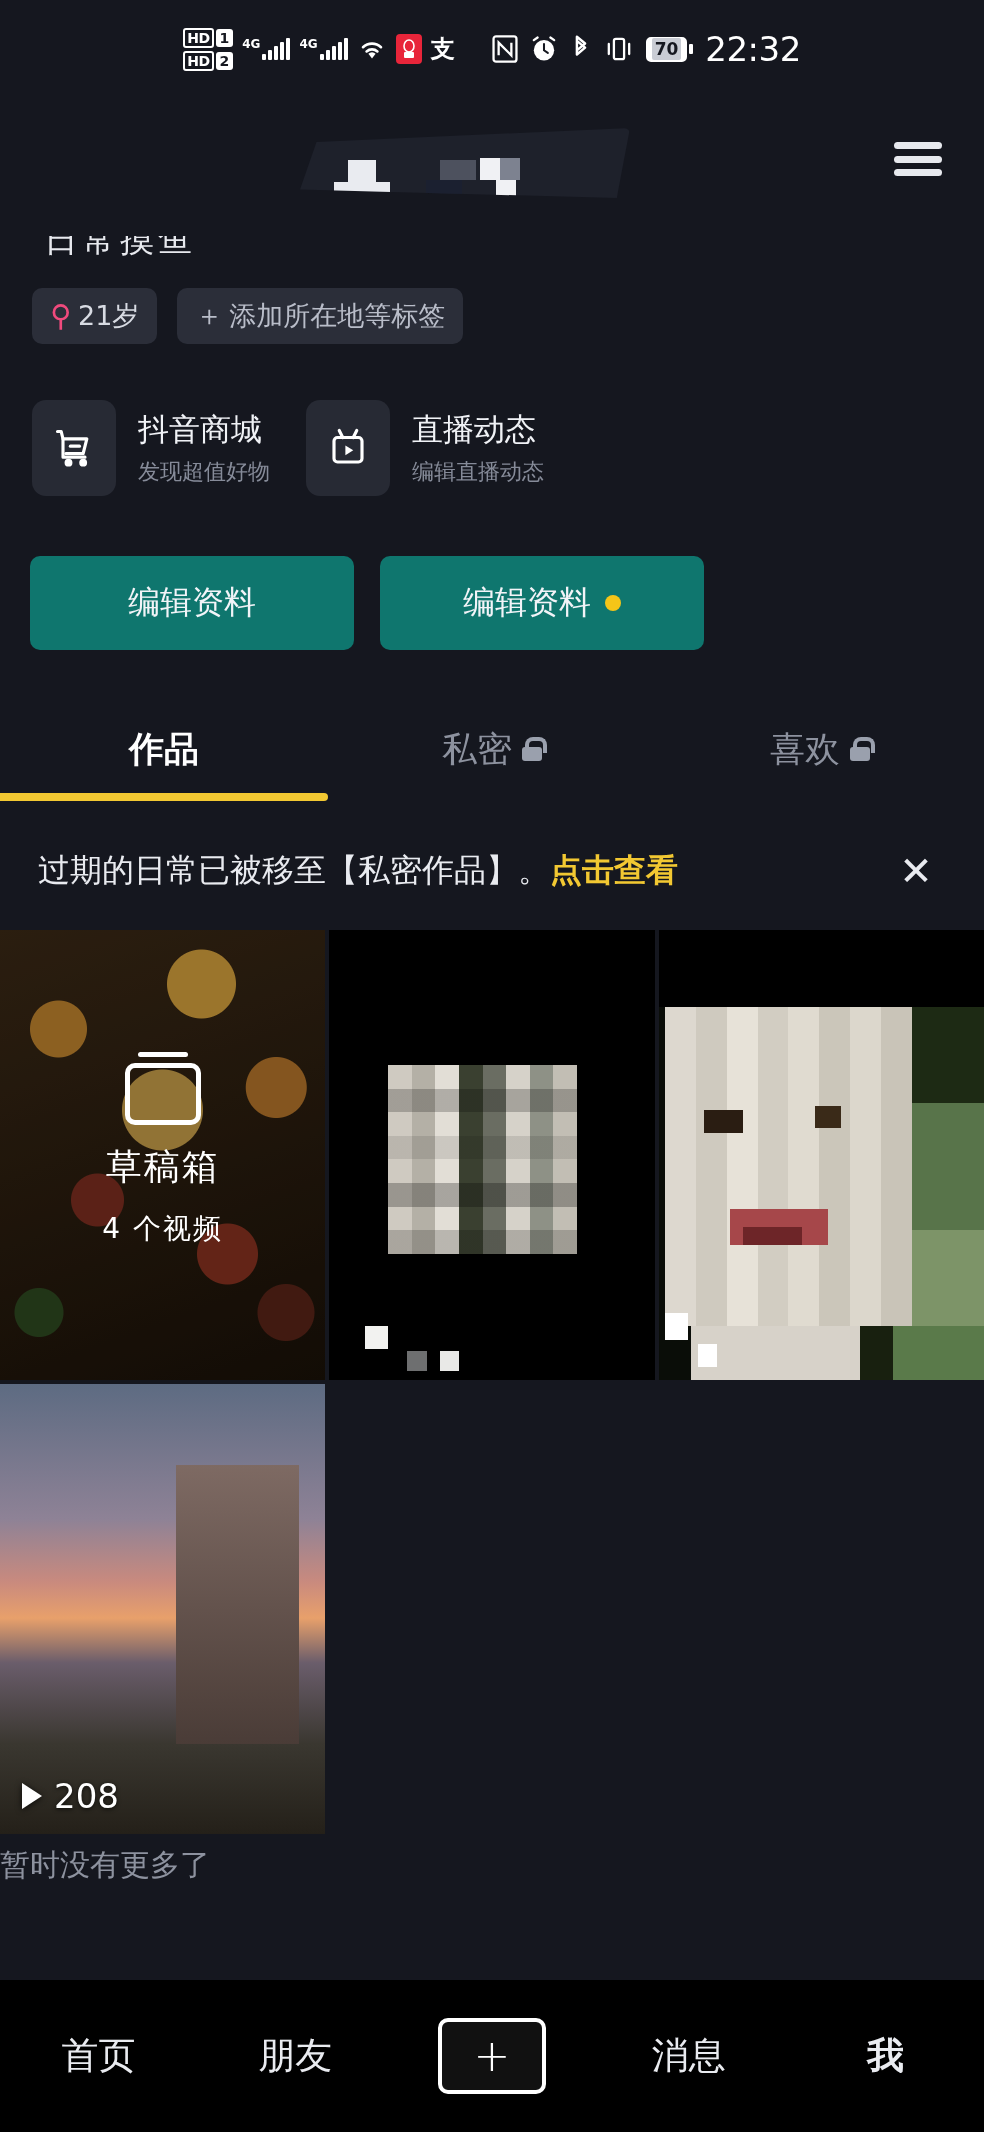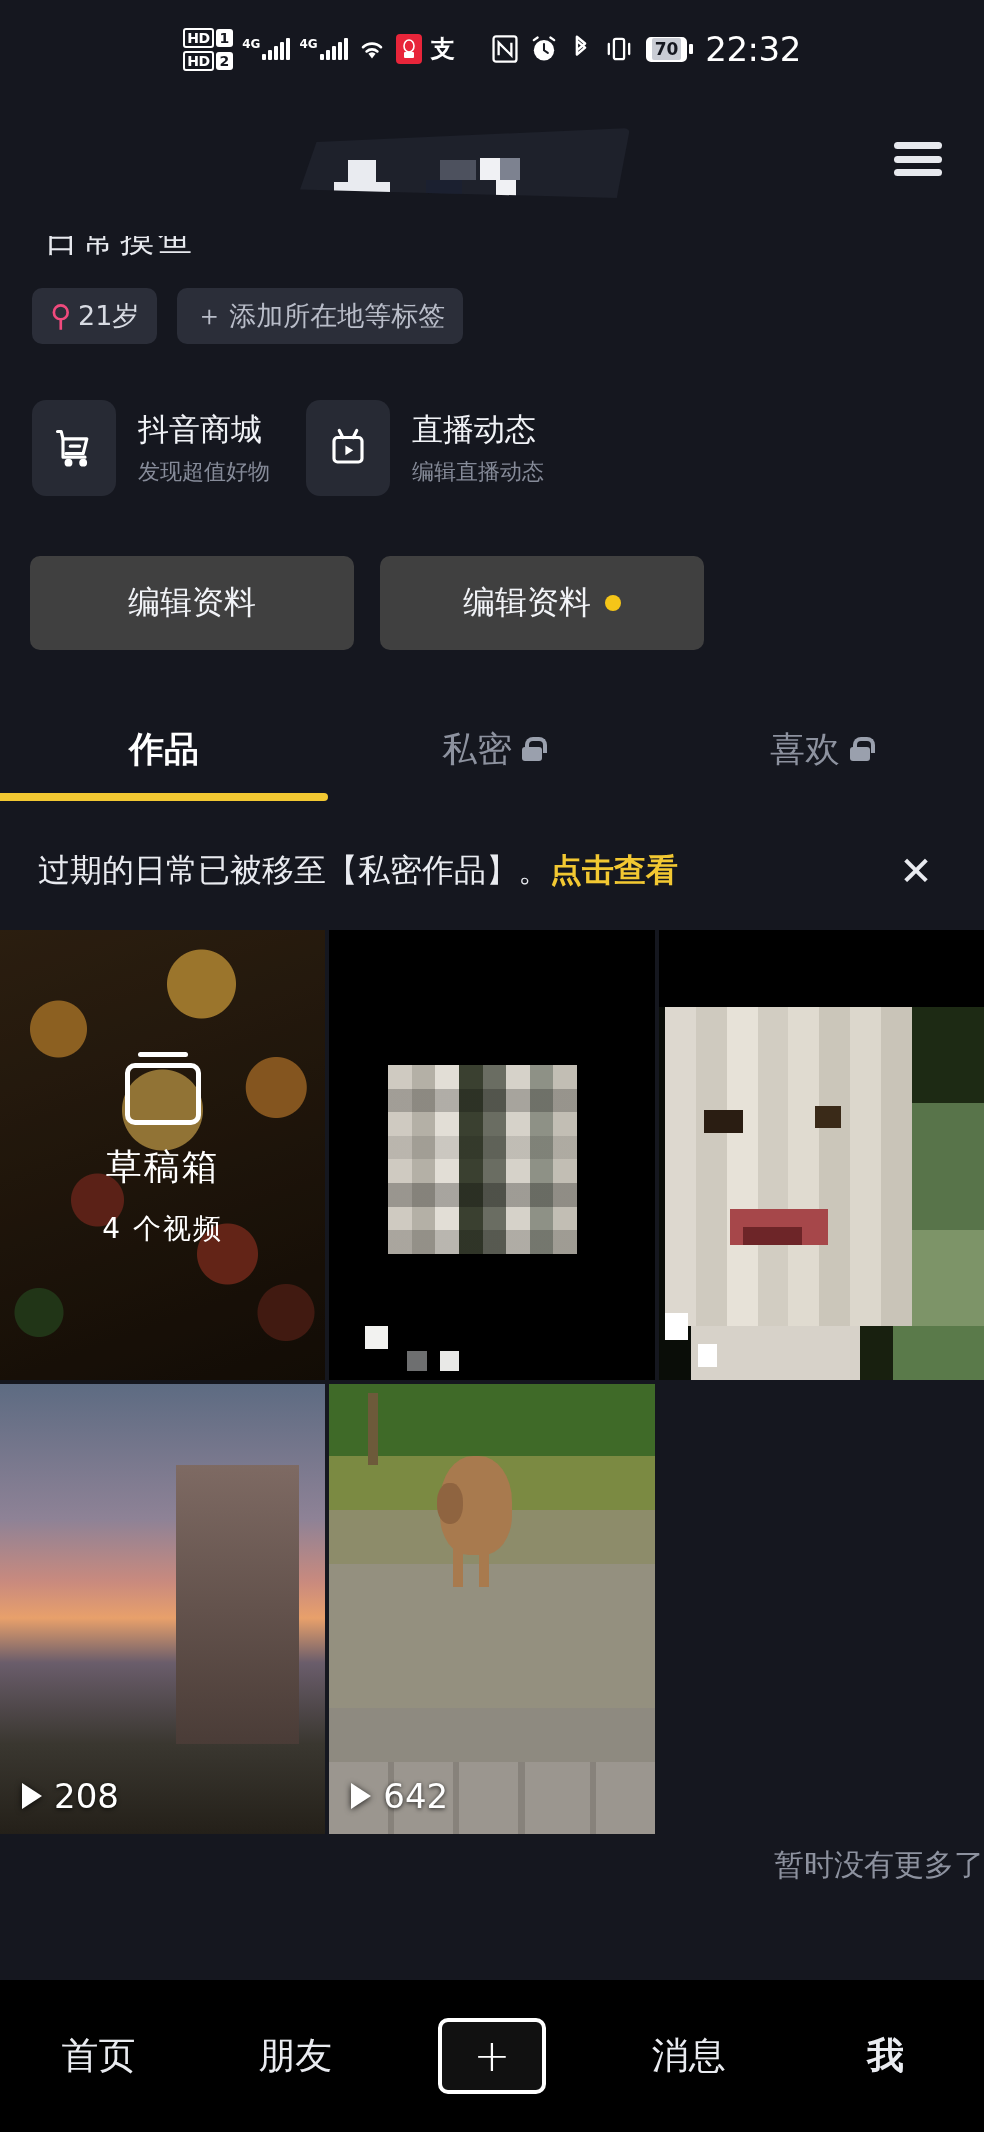--- a/index.html
+++ b/index.html
@@ -97,21 +97,21 @@
     width: 84px; height: 96px; border-radius: 14px; background: #272a34;
     display: flex; align-items: center; justify-content: center;
   }
   .entry-txt { display: flex; flex-direction: column; gap: 6px; }
   .entry-t { color: #f0f2f6; font-size: 31px; font-weight: 500; }
   .entry-s { color: #868b99; font-size: 22px; }
 
   
   .actions { position: absolute; left: 30px; top: 556px; display: flex; gap: 26px; }
   .abtn {
-    width: 324px; height: 94px; border-radius: 10px; background: #404040;
+    width: 324px; height: 94px; border-radius: 10px; background: #0f766e;
     display: flex; align-items: center; justify-content: center; gap: 14px;
     color: #f2f4f8; font-size: 32px; font-weight: 500;
   }
   .dot-y { width: 16px; height: 16px; border-radius: 50%; background: #f5c518; }
 
   
   .tabs {
     position: absolute; left: 0; top: 700px; width: 984px; height: 98px;
     display: flex;
   }
@@ -218,21 +218,21 @@
   }
   .dog-body {
     position:absolute; left:34%; top:16%; width:22%; height:22%;
     background:#a87a4e; border-radius:46% 46% 40% 40%;
   }
   .dog-leg { position:absolute; background:#a87a4e; width:3%; height:9%; top:36%; }
 
   
   .nomore {
     position: absolute; left: 0; top: 1845px; width: 984px;
-    text-align: right; color: #8d929f; font-size: 30px;
+    text-align: left; color: #8d929f; font-size: 30px;
   }
   .bottombar {
     position: absolute; left: 0; bottom: 0; width: 984px; height: 152px;
     background: #000; display: flex; align-items: center;
   }
   .nav-item {
     flex: 1; display: flex; align-items: center; justify-content: center;
     color: #e9ebf0; font-size: 37px; font-weight: 500;
   }
   .nav-item.bold { font-weight: 700; }
@@ -476,35 +476,20 @@
 
     <div class="cell">
       <div class="thumb art-sky"></div>
       <div class="playcount">
         <span class="ptri"></span>
         <span>208</span>
       </div>
     </div>
 
 
-    <div class="cell selected">
-      <div class="thumb art-dog">
-        <div style="position:absolute;left:12%;top:2%;width:3%;height:16%;background:#6d5a3a;"></div>
-        <div class="dog-body"></div>
-        <div style="position:absolute;left:33%;top:22%;width:8%;height:9%;background:#8f6440;border-radius:46%;"></div>
-        <div class="dog-leg" style="left:38%;"></div>
-        <div class="dog-leg" style="left:46%;"></div>
-        <div style="position:absolute;left:0;bottom:0;width:100%;height:16%;background:
-          repeating-linear-gradient(90deg,#9b968f 0 18%, #87827b 18% 20%, #9b968f 20% 38%, #87827b 38% 40%, #9b968f 40% 58%, #87827b 58% 60%, #9b968f 60% 80%, #87827b 80% 82%, #9b968f 82% 100%);"></div>
-      </div>
-      <div class="playcount">
-        <span class="ptri"></span>
-        <span>642</span>
-      </div>
-    </div>
   </div>
 
   <div class="nomore">暂时没有更多了</div>
 
   <div class="bottombar">
     <div class="nav-item">
       <span>首页</span>
     </div>
     <div class="nav-item">
       <span>朋友</span>

